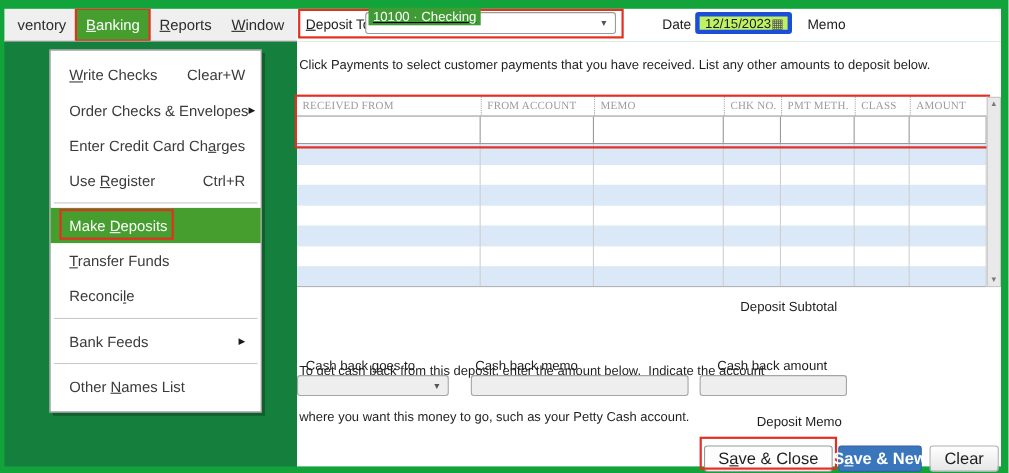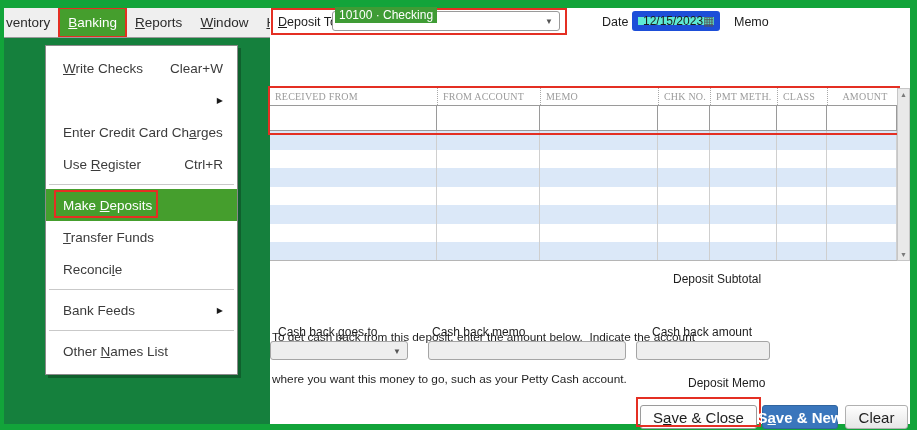--- a/index.html
+++ b/index.html
@@ -10,32 +10,32 @@
     --primary-button:#3a76bc;
   }
   *{box-sizing:border-box;margin:0;padding:0;}
   body{margin:0;background:#fff;font-family:"Liberation Sans",sans-serif;}
   .window{position:relative;width:917px;height:430px;background:var(--window-border);overflow:hidden;}
   .inner{position:absolute;left:4px;top:8px;width:906px;height:416px;}
 
   
   .topbar-left{position:absolute;left:0;top:0;width:266px;height:30px;background:#efefef;border-bottom:1px solid #9a9a9a;display:flex;align-items:stretch;overflow:hidden;}
   .mb-item{line-height:29px;padding:0 9px;font-size:13.5px;color:#2b2b2b;white-space:nowrap;cursor:default;}
-  .mb-item:first-child{padding-left:2px;}
+  .mb-item:first-child{padding-left:12px;}
   .mb-selected{background:var(--menu-highlight);color:#fff;outline:2px solid var(--annotation);outline-offset:-1px;}
   .topbar-right{position:absolute;left:266px;top:0;width:640px;height:30px;background:#fff;}
 
   .anno{position:absolute;border:2px solid var(--annotation);pointer-events:none;}
   .hdr-anno{left:1px;top:0;width:296px;height:27px;}
 
   .lbl{position:absolute;font-size:12.5px;color:#1d1d1d;white-space:nowrap;}
-  .combo{position:absolute;left:62px;top:3px;width:228px;height:20px;background:#fff;border:1px solid #9a9a9a;border-radius:3px;display:flex;align-items:center;padding:0 18px 12px 2px;}
+  .combo{position:absolute;left:62px;top:3px;width:228px;height:20px;background:#fff;border:1px solid #9a9a9a;border-radius:3px;display:flex;align-items:center;padding:0 18px 12px 2px;text-decoration:underline;}
   .combo .hl{background:#3f9c35;color:#fff;font-size:12px;padding:1px 4px;white-space:nowrap;}
   .combo-arrow{position:absolute;right:6px;top:5px;font-size:8px;color:#555;}
-  .field{position:absolute;top:3px;height:20px;background:#5eead4;border:6px solid #1d4ed8;border-radius:3px;font-size:12px;color:#1d1d1d;display:flex;align-items:center;padding:0 5px;}
+  .field{position:absolute;top:3px;height:20px;background:#bef264;border:4px solid #1d4ed8;border-radius:3px;font-size:12px;color:#1d1d1d;display:flex;align-items:center;padding:0 5px;}
   .date-field{left:362px;width:88px;justify-content:space-between;}
   .memo-field{left:500px;width:134px;}
   .cal{font-size:12px;color:#555;line-height:1;}
 
   
   .left-region{position:absolute;left:0;top:30px;width:266px;height:386px;background:#15803d;}
   .menu-panel{position:absolute;left:41px;top:7px;width:193px;height:330px;background:#fff;border:1px solid #8a8a8a;box-shadow:3px 3px 0 rgba(0,0,0,.25);padding-top:6px;}
   .menu-item{position:relative;height:32px;display:flex;align-items:center;padding:0 14px 0 17px;font-size:13.5px;color:#3b3b3b;white-space:nowrap;cursor:default;}
   .menu-item .shortcut{margin-left:auto;}
   .menu-item .sub-arrow{margin-left:auto;font-size:8px;color:#1a1a1a;}
@@ -111,20 +111,21 @@
       <span class="lbl" style="left:464px;top:7px;">Memo</span>
     </div>
 
     <div class="left-region">
       <div class="menu-panel" id="banking-menu">
           <div class="menu-item">
             <span><u>W</u>rite Checks</span>
             <span class="shortcut">Clear+W</span>
           </div>
           <div class="menu-item">
+            <span>Order Checks &amp; Envelopes</span>
             <span class="sub-arrow">▶</span>
           </div>
           <div class="menu-item">
             <span>Enter Credit Card Ch<u>a</u>rges</span>
           </div>
           <div class="menu-item">
             <span>Use <u>R</u>egister</span>
             <span class="shortcut">Ctrl+R</span>
           </div>
           <div class="menu-sep"></div>
@@ -144,30 +145,31 @@
             <span class="sub-arrow">▶</span>
           </div>
           <div class="menu-sep"></div>
           <div class="menu-item">
             <span>Other <u>N</u>ames List</span>
           </div>
         </div>
     </div>
 
     <div class="main-region">
+      <div class="instruction">Click Payments to select customer payments that you have received. List any other amounts to deposit below.</div>
 
       <div class="table" id="deposit-table">
           <div class="t-header">
             <div class="t-hcell" style="width: 167px;">RECEIVED FROM</div>
             <div class="t-hcell" style="width: 103px;">FROM ACCOUNT</div>
             <div class="t-hcell" style="width: 118px;">MEMO</div>
             <div class="t-hcell" style="width: 52px;">CHK NO.</div>
             <div class="t-hcell" style="width: 67px;">PMT METH.</div>
             <div class="t-hcell" style="width: 50px;">CLASS</div>
-            <div class="t-hcell" style="width: 70px; text-align: center;">AMOUNT</div>
+            <div class="t-hcell" style="width: 70px;">AMOUNT</div>
           </div>
           <div class="t-active">
             <div class="t-acell" style="width: 167px;"></div>
             <div class="t-acell" style="width: 103px;"></div>
             <div class="t-acell" style="width: 118px;"></div>
             <div class="t-acell" style="width: 52px;"></div>
             <div class="t-acell" style="width: 67px;"></div>
             <div class="t-acell" style="width: 50px;"></div>
             <div class="t-acell" style="width: 70px;"></div>
           </div>

